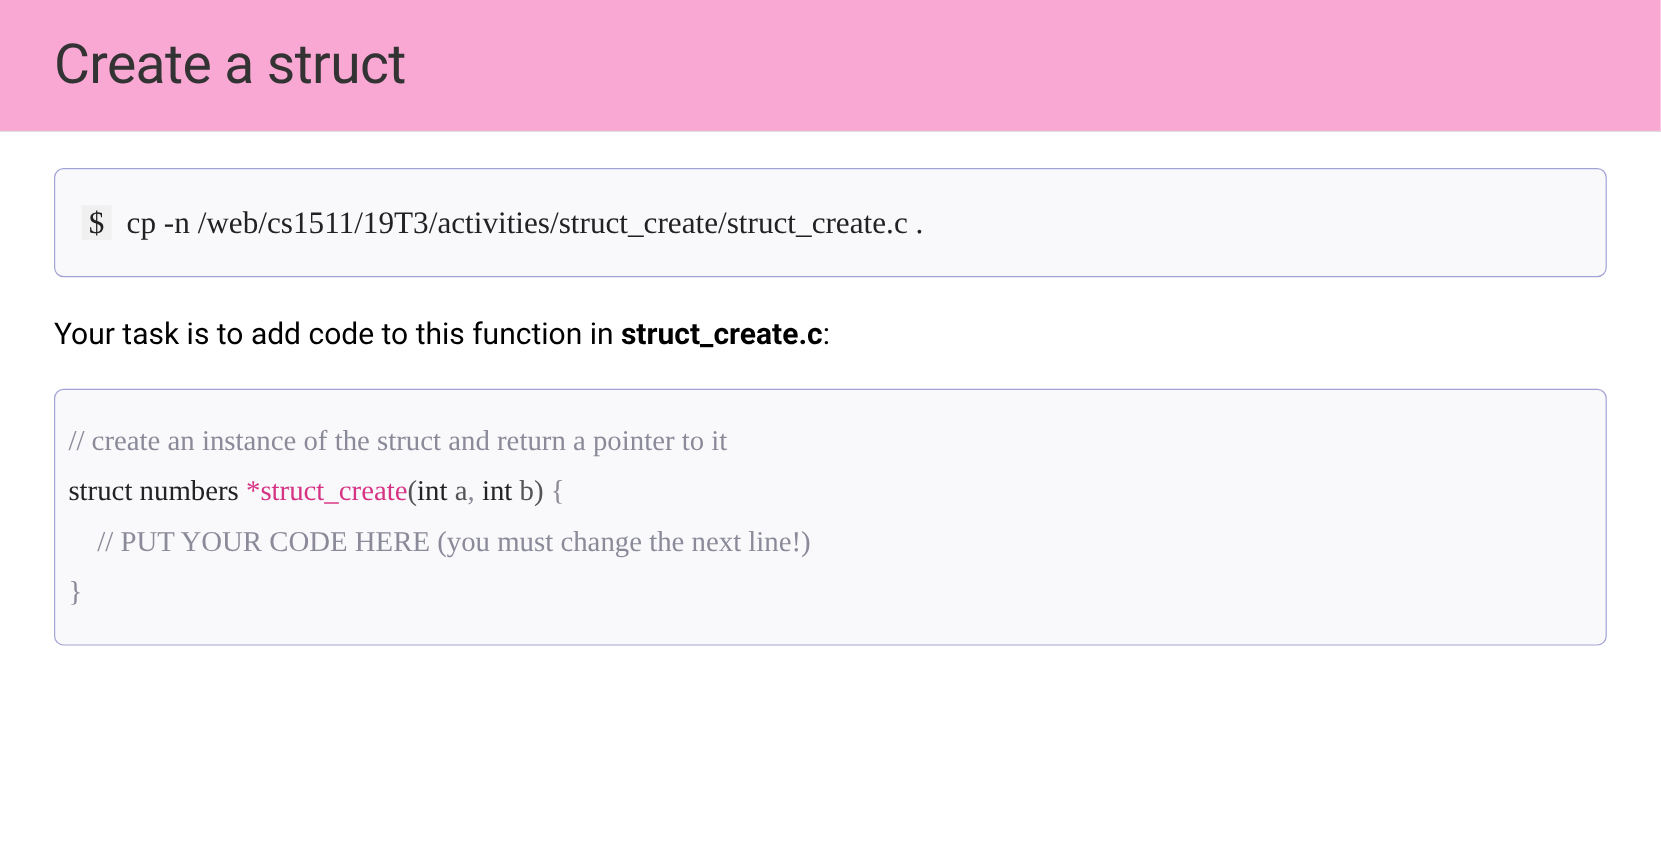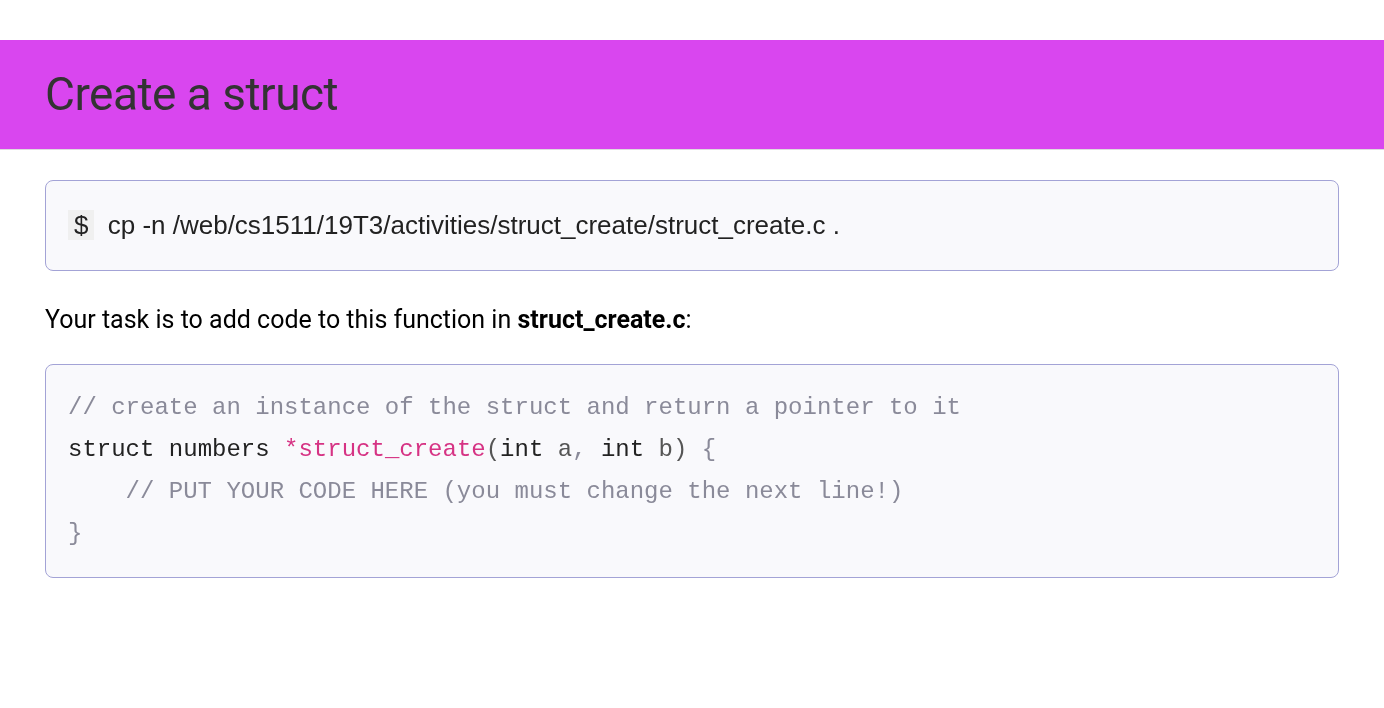--- a/index.html
+++ b/index.html
@@ -8,24 +8,23 @@
       box-sizing: border-box;
     }
     body {
       font-family: -apple-system, BlinkMacSystemFont, "Segoe UI", Roboto, "Helvetica Neue", Arial, sans-serif;
       color: #212529;
       background: #fff;
       font-size: 24px;
       line-height: 1.5;
     }
     .header-section {
-      background: #d946ef;
+      background: #f9a8d4;
       padding: 20px 45px 20px 45px;
       border-bottom: 1px solid #ddd;
-      margin-top: 40px;
     }
     .page-title {
       font-size: 46px;
       font-weight: 400;
       color: #333;
       letter-spacing: -0.5px;
     }
     .content-section {
       padding: 30px 45px;
     }
@@ -38,44 +37,44 @@
     .intro-text a {
       color: #0366d6;
       text-decoration: none;
     }
     .command-block {
       border: 1px solid #a3a3d6;
       border-radius: 8px;
       padding: 20px 22px;
       background: #f9f9fc;
       margin-bottom: 30px;
-      font-family: Liberation Sans, sans-serif;
+      font-family: Liberation Serif, serif;
       font-size: 26px;
       line-height: 1.9;
       color: #222;
     }
     .command-block .prompt {
       background: #f0f0f0;
       padding: 0 6px;
       margin-right: 6px;
     }
     .task-text {
       font-size: 25px;
       color: #000000;
       margin-bottom: 25px;
     }
     .task-text .filename {
       font-weight: 700;
     }
     .code-block {
       border: 1px solid #a3a3d6;
       border-radius: 8px;
-      padding: 22px 22px;
+      padding: 22px 11px;
       background: #f9f9fc;
-      font-family: Liberation Mono, monospace;
+      font-family: Liberation Serif, serif;
       font-size: 24px;
       line-height: 1.75;
       white-space: pre;
       overflow-x: auto;
     }
     .c-comment {
       color: #8a8a99;
     }
     .c-keyword {
       color: #222;

